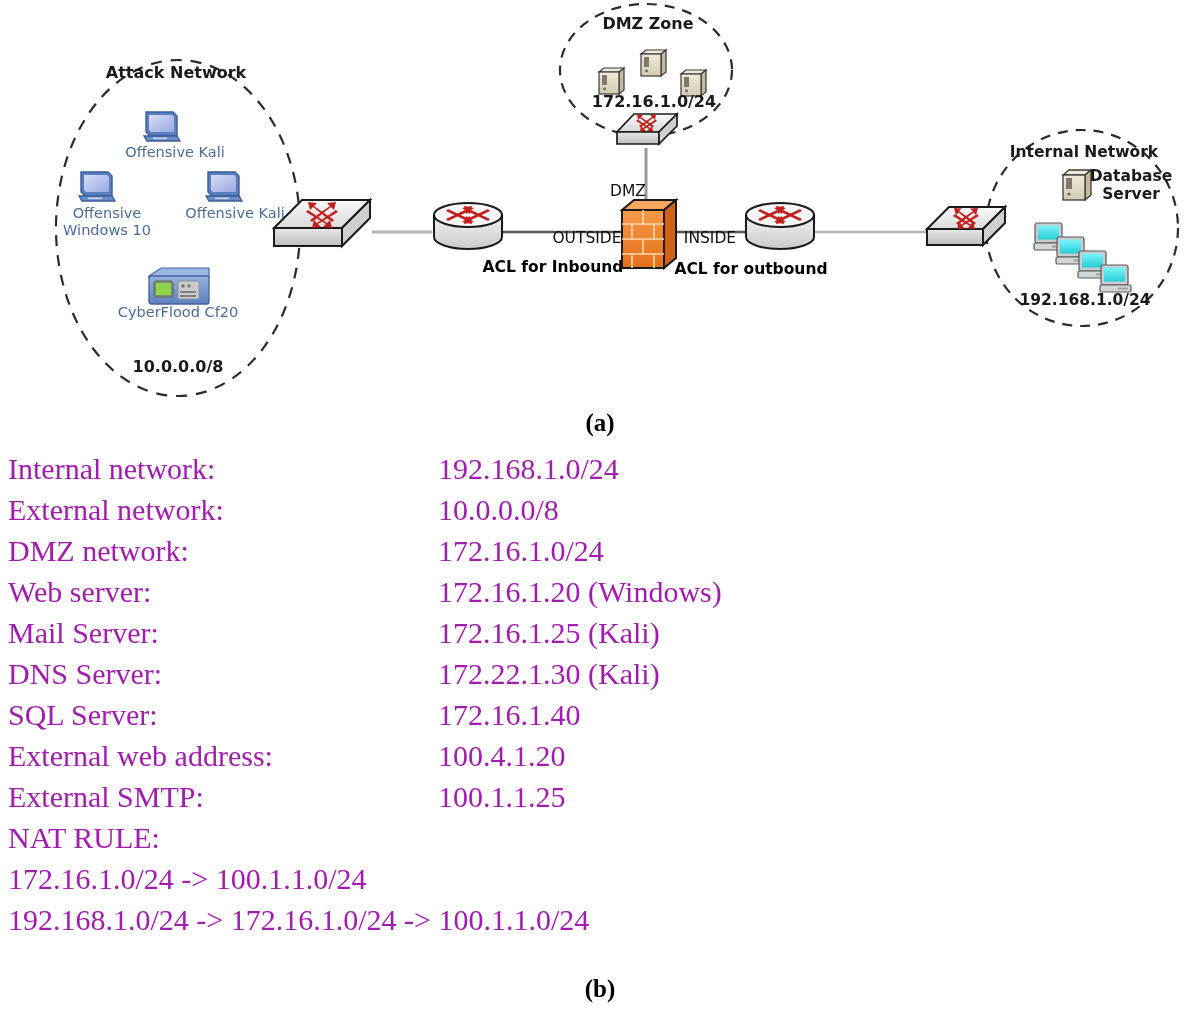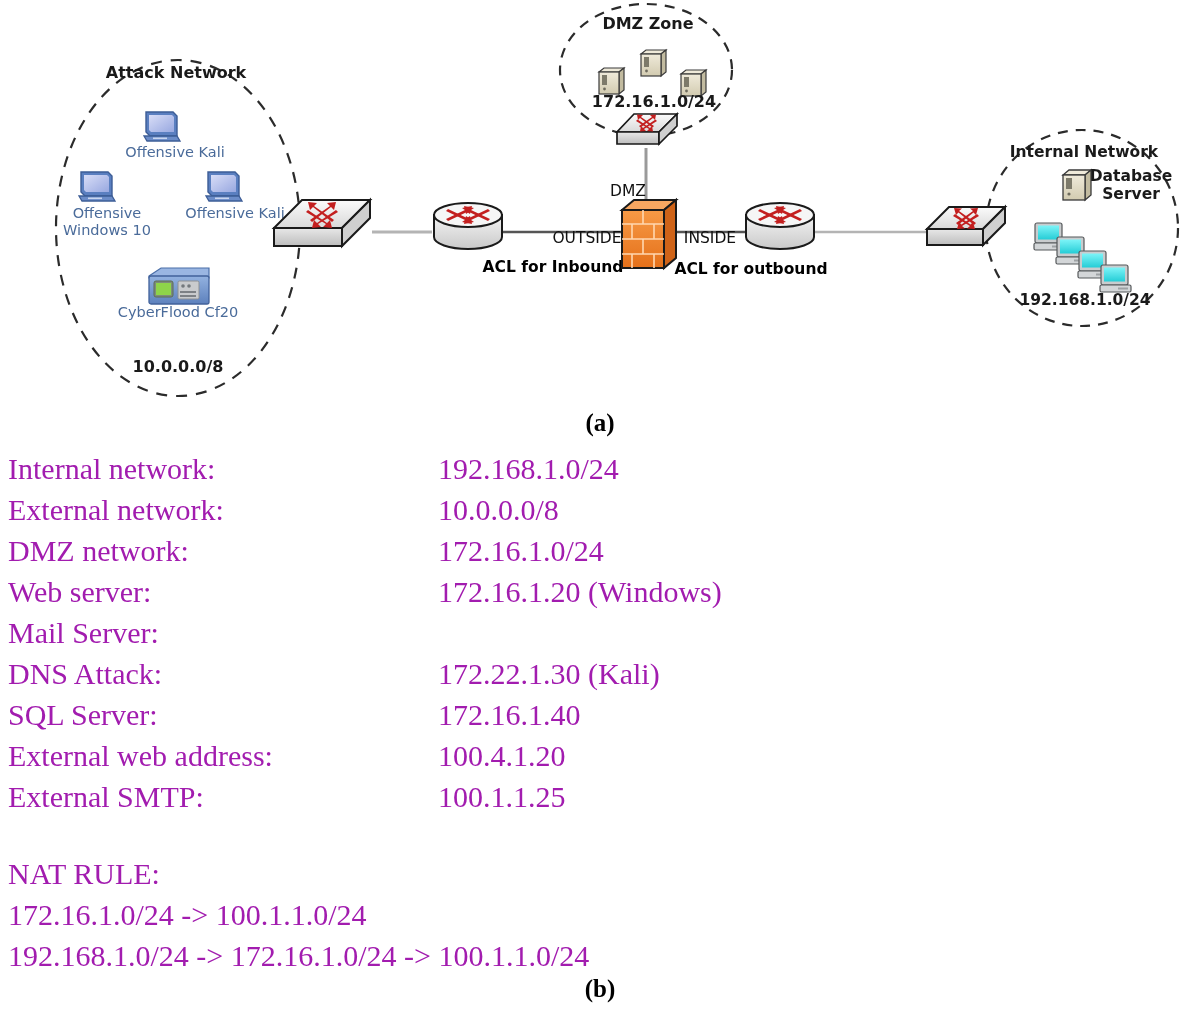--- a/index.html
+++ b/index.html
@@ -95,21 +95,20 @@
   .spec-key {
     width: 430px;
     flex: 0 0 430px;
     white-space: nowrap;
   }
   .spec-val {
     white-space: nowrap;
   }
   .spec-full {
     white-space: nowrap;
-    margin-top: 36px;
   }
 </style>
 </head>
 <body>
 
 <div id="diagram-panel">
   <svg id="diagram-svg" width="1200" height="400" viewBox="0 0 1200 400" xmlns="http://www.w3.org/2000/svg">
     <defs>
       <linearGradient id="gradLaptopScreen" x1="0" y1="0" x2="1" y2="1">
         <stop offset="0%" stop-color="#d8ddf7"></stop>
@@ -386,23 +385,24 @@
   <div class="spec-row">
     <div class="spec-key">DMZ network:</div>
     <div class="spec-val">172.16.1.0/24</div>
   </div>
   <div class="spec-row">
     <div class="spec-key">Web server:</div>
     <div class="spec-val">172.16.1.20 (Windows)</div>
   </div>
   <div class="spec-row">
     <div class="spec-key">Mail Server:</div>
-  </div>
-  <div class="spec-row">
-    <div class="spec-key">DNS Attack:</div>
+    <div class="spec-val">172.16.1.25 (Kali)</div>
+  </div>
+  <div class="spec-row">
+    <div class="spec-key">DNS Server:</div>
     <div class="spec-val">172.22.1.30 (Kali)</div>
   </div>
   <div class="spec-row">
     <div class="spec-key">SQL Server:</div>
     <div class="spec-val">172.16.1.40</div>
   </div>
   <div class="spec-row">
     <div class="spec-key">External web address:</div>
     <div class="spec-val">100.4.1.20</div>
   </div>

